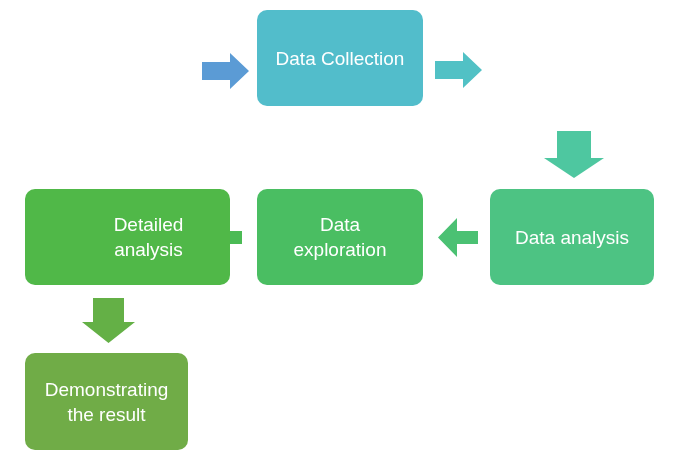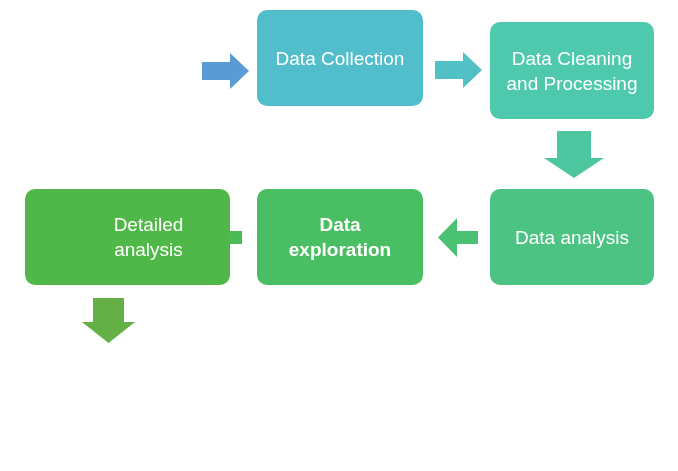--- a/index.html
+++ b/index.html
@@ -25,21 +25,21 @@
     line-height: 25px;
     white-space: pre-line;
   }
   .arrow { position: absolute; display: block; }
 
   
   .n1 { left: 25px;  top: 22px;  width: 163px; height: 97px; }
   .n2 { left: 257px; top: 10px;  width: 166px; height: 96px; }
   .n3 { left: 490px; top: 22px;  width: 164px; height: 97px; }
   .n4 { left: 490px; top: 189px; width: 164px; height: 96px; }
-  .n5 { left: 257px; top: 189px; width: 166px; height: 96px; font-weight: bold; }
+  .n5 { left: 257px; top: 189px; width: 166px; height: 96px; }
   .n6 { left: 25px;  top: 189px; width: 163px; height: 96px; padding-left: 42px; }
   .n7 { left: 25px;  top: 353px; width: 163px; height: 97px; }
 
   .a1 { left: 202px; top: 53px;  }
   .a2 { left: 435px; top: 52px;  }
   .a3 { left: 544px; top: 131px; }
   .a4 { left: 438px; top: 218px; }
   .a5 { left: 202px; top: 218px; }
   .a6 { left: 82px;  top: 298px; }
 </style>
@@ -54,24 +54,20 @@
   </svg>
 
   <div class="node n2" style="background: rgb(82, 189, 203);">
     <span class="label" style="color: rgb(255, 255, 255);">Data Collection</span>
   </div>
 
   <svg class="arrow a2" width="47" height="36" viewBox="0 0 47 36">
     <polygon points="0,9 28,9 28,0 47,18 28,36 28,27 0,27" fill="#51C1C5"></polygon>
   </svg>
 
-  <div class="node n3" style="background: rgb(79, 201, 173);">
-    <span class="label" style="color: rgb(255, 255, 255);">Data Cleaning
-and Processing</span>
-  </div>
 
   <svg class="arrow a3" width="60" height="47" viewBox="0 0 60 47">
     <polygon points="13,0 47,0 47,27 60,27 30,47 0,27 13,27" fill="#4EC7A0"></polygon>
   </svg>
 
   <div class="node n4" style="background: rgb(77, 195, 131);">
     <span class="label" style="color: rgb(255, 255, 255);">Data analysis</span>
   </div>
 
   <svg class="arrow a4" width="40" height="39" viewBox="0 0 40 39">
@@ -89,14 +85,18 @@
 
   <div class="node n6" style="background: rgb(80, 184, 72);">
     <span class="label" style="color: rgb(255, 255, 255);">Detailed
 analysis</span>
   </div>
 
   <svg class="arrow a6" width="53" height="45" viewBox="0 0 53 45">
     <polygon points="11,0 42,0 42,24 53,24 26.5,45 0,24 11,24" fill="#64B046"></polygon>
   </svg>
 
+  <div class="node n7" style="background: rgb(112, 172, 71);">
+    <span class="label" style="color: rgb(255, 255, 255);">Demonstrating
+the result</span>
+  </div>
 
 </div>
 
 </body></html>

